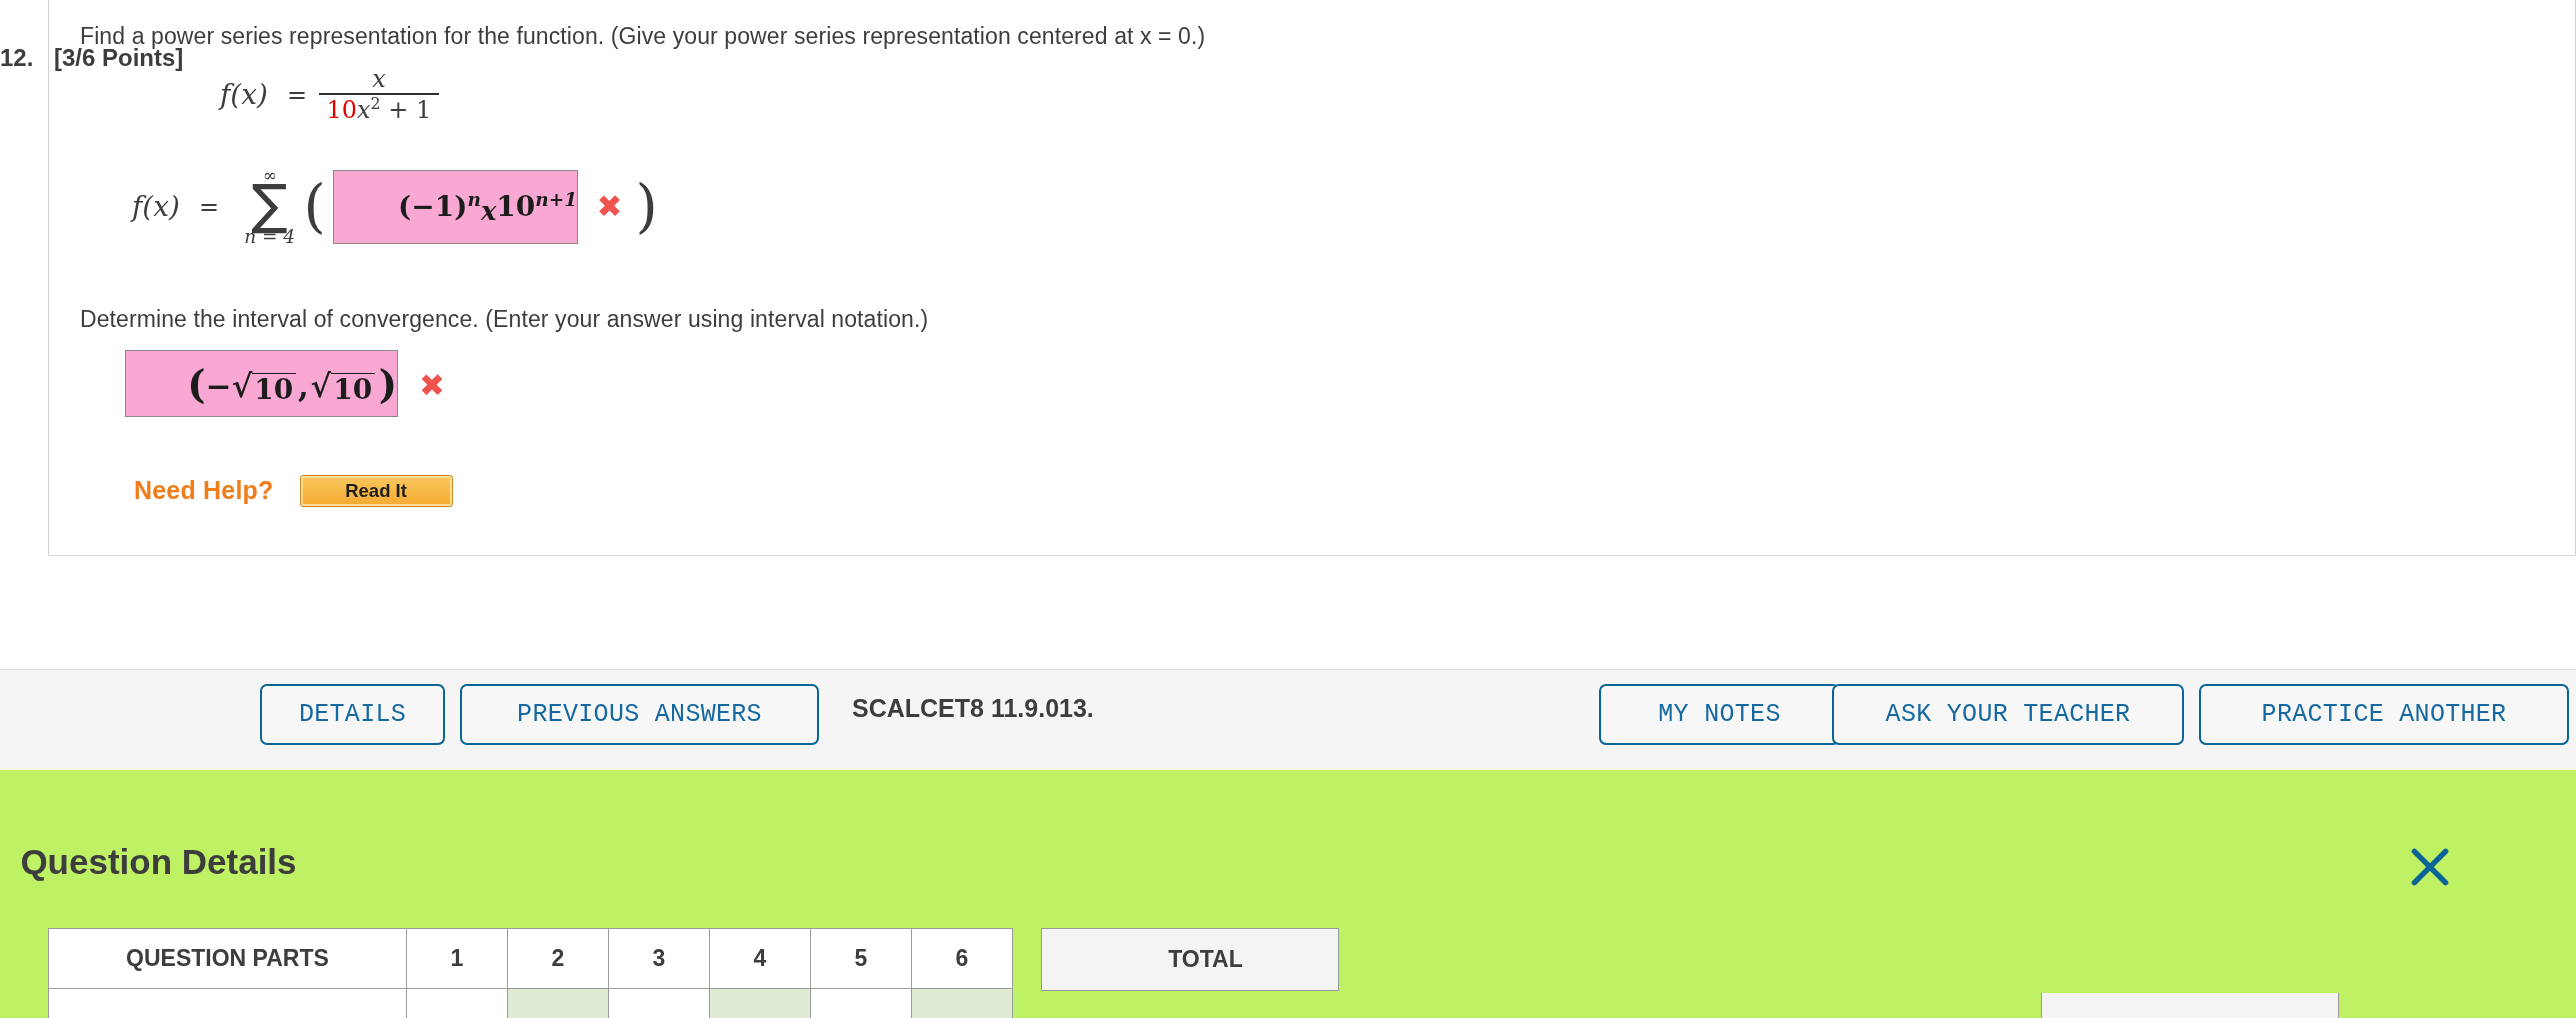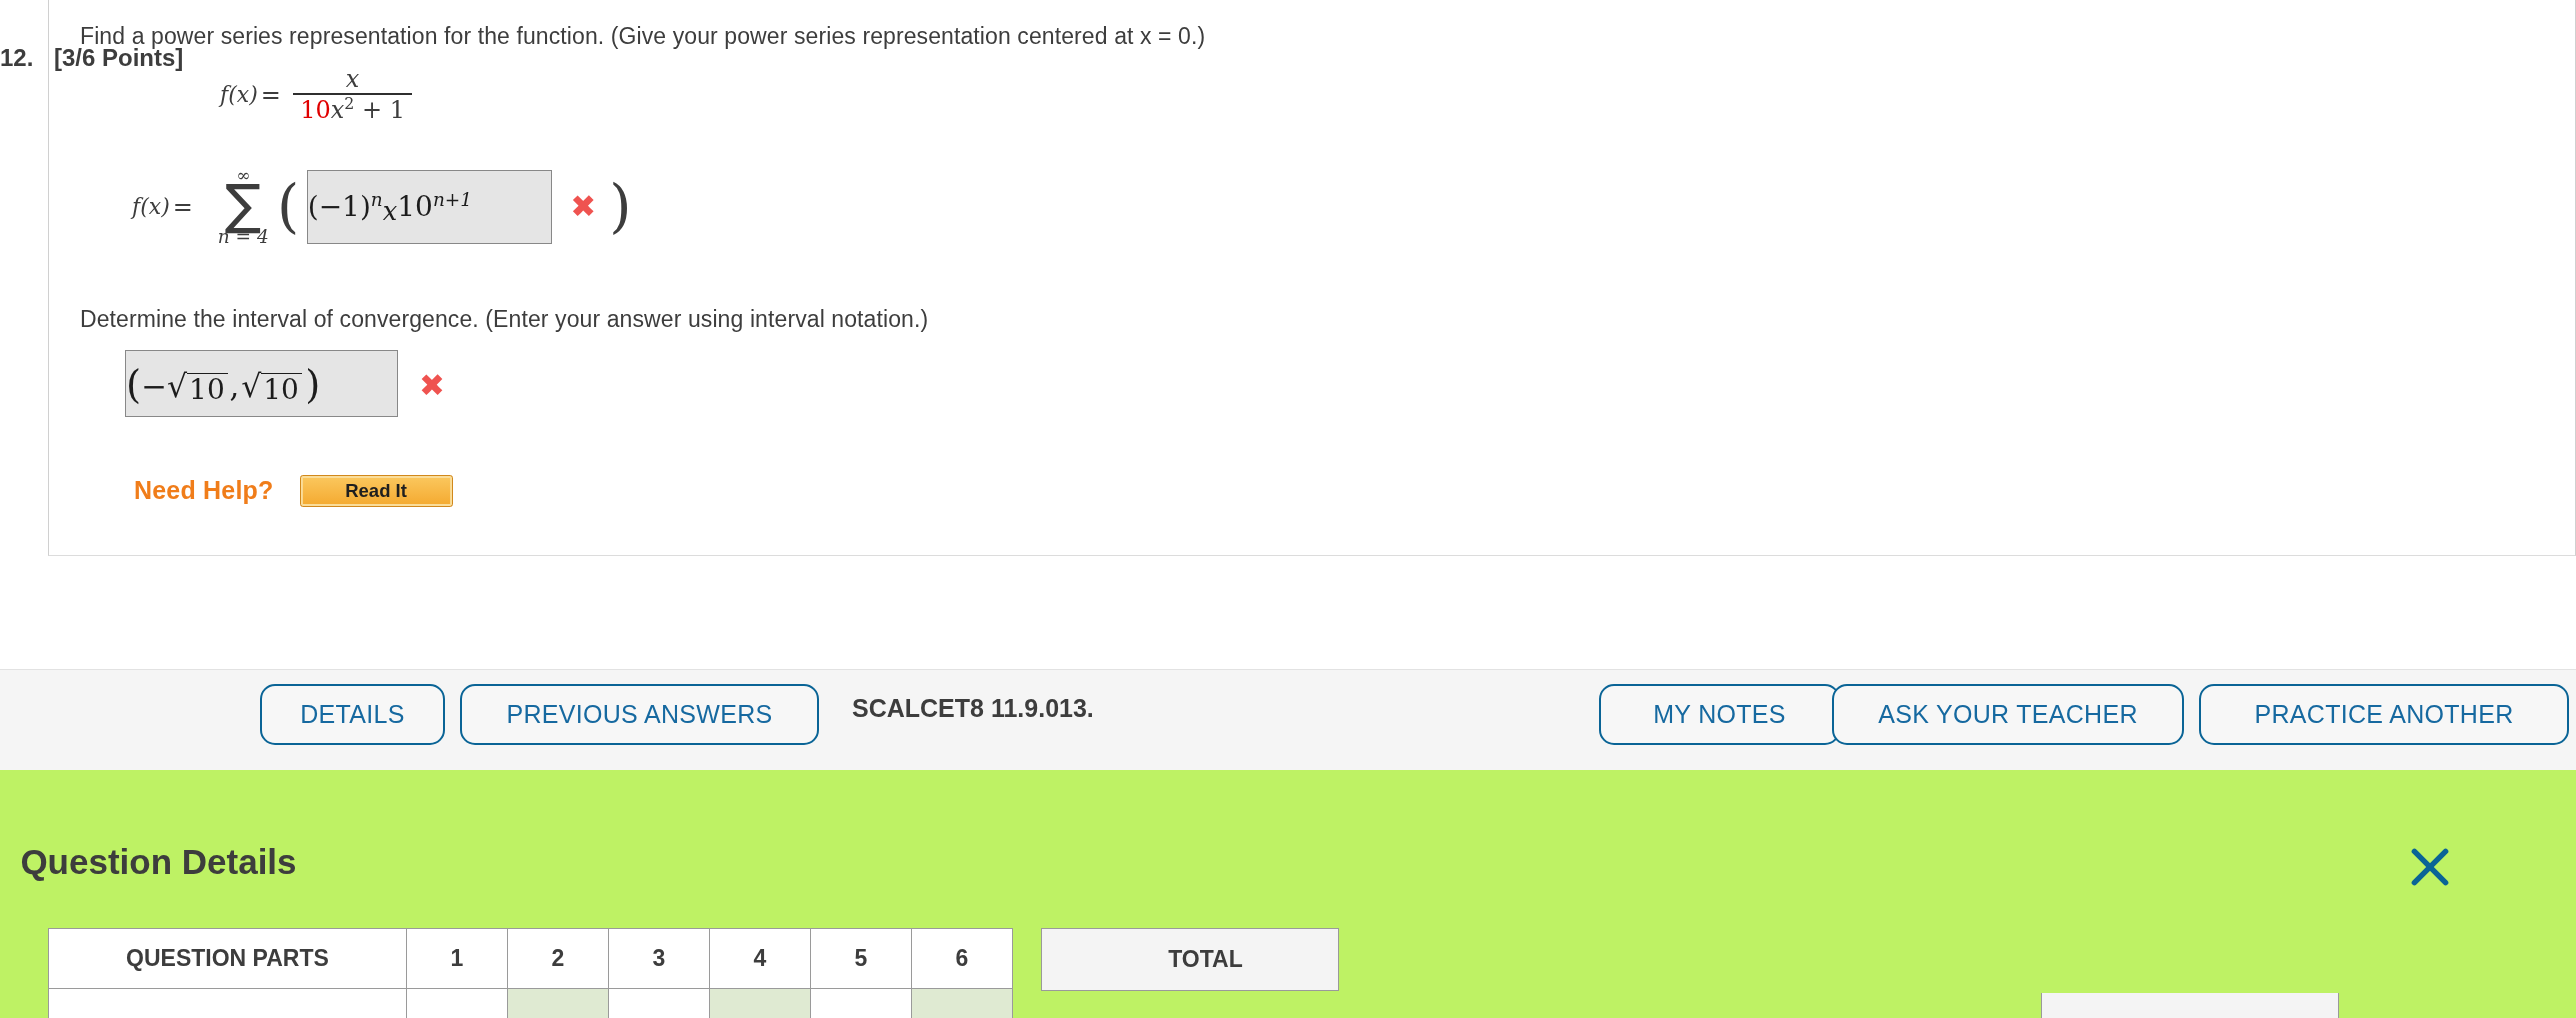--- a/index.html
+++ b/index.html
@@ -34,21 +34,21 @@
   #prompt2{left:31px; top:306px;}
 
   
   #fexpr{
     position:absolute;
     left:171px; top:67px;
     display:flex;align-items:center;
     font-family:"DejaVu Serif", serif;
     font-size:24px;
   }
-  .fname{font-style:italic;font-size:22px;color:#3d3d3d;margin-right:3px;}
+  .fname{font-style:italic;font-size:28px;color:#3d3d3d;margin-right:19px;}
   .eq{font-size:24px;color:#3d3d3d;margin-right:12px;}
   .frac{display:inline-flex;flex-direction:column;align-items:center;}
   .frac .num{padding:0 9.3px 1.9px 9.3px;font-style:italic;font-size:24px;line-height:1;color:#3d3d3d;}
   .frac .bar{width:100%;height:1.9px;background:#2f2f2f;}
   .frac .den{padding:3.7px 7.4px 0 7.4px;font-size:24px;line-height:1;color:#3d3d3d;white-space:nowrap;}
   .red{color:#e00000;}
   sup.sm{font-size:0.66em;vertical-align:super;line-height:0;}
 
   
   #series{
@@ -61,24 +61,25 @@
     display:inline-flex;flex-direction:column;align-items:center;
     margin:0 8.3px 0 13px;
     line-height:1;
   }
   .sigma-top{font-size:16.7px;color:#3d3d3d;margin-bottom:-1.9px;}
   .sigma-glyph{font-size:54px;color:#3d3d3d;line-height:0.84;font-family:"DejaVu Sans", sans-serif;}
   .sigma-bot{font-size:18.5px;font-style:italic;color:#3d3d3d;margin-top:0.9px;white-space:nowrap;}
   .bigparen{font-size:57px;color:#3d3d3d;line-height:0.7;font-family:"DejaVu Serif",serif;font-weight:300;}
 
   .answerbox{
-    display:inline-flex;align-items:center;justify-content:flex-start;
+    display:inline-flex;align-items:center;justify-content:flex-end;
     border:1.9px solid #888888;
-    background:#e5e5e5;
-    box-sizing:border-box;
+    background:#f9a8d4;
+    box-sizing:border-box;
+    font-weight:bold;
   }
   #box-series{
     width:245px;height:74px;
     margin:0 5.6px 0 7.4px;
     font-size:28px;
   }
   #box-interval{
     position:absolute;left:76px;top:350px;
     width:273px;height:67px;
     font-size:31px;
@@ -140,25 +141,25 @@
   }
   #qpoints{
     position:absolute;left:54px;top:44px;
     font-size:24px;font-weight:bold;color:#3d3d3d;
     white-space:nowrap;
   }
   .obtn{
     position:absolute;
     height:61px;
     border:2.8px solid #0a6496;
-    border-radius:15px;
+    border-radius:7px;
     background:#f7f7f7;
     color:#1669a0;
     font-size:25px;
-    font-family:Liberation Sans, sans-serif;
+    font-family:Liberation Mono, monospace;
     display:flex;align-items:center;justify-content:center;
     box-sizing:border-box;
     cursor:pointer;
     white-space:nowrap;
     letter-spacing:0.3px;
   }
   #btn-details{left:260px;top:684px;width:185px;}
   #btn-prev{left:460px;top:684px;width:359px;}
   #btn-mynotes{left:1599px;top:684px;width:241px;}
   #btn-ask{left:1832px;top:684px;width:352px;}

